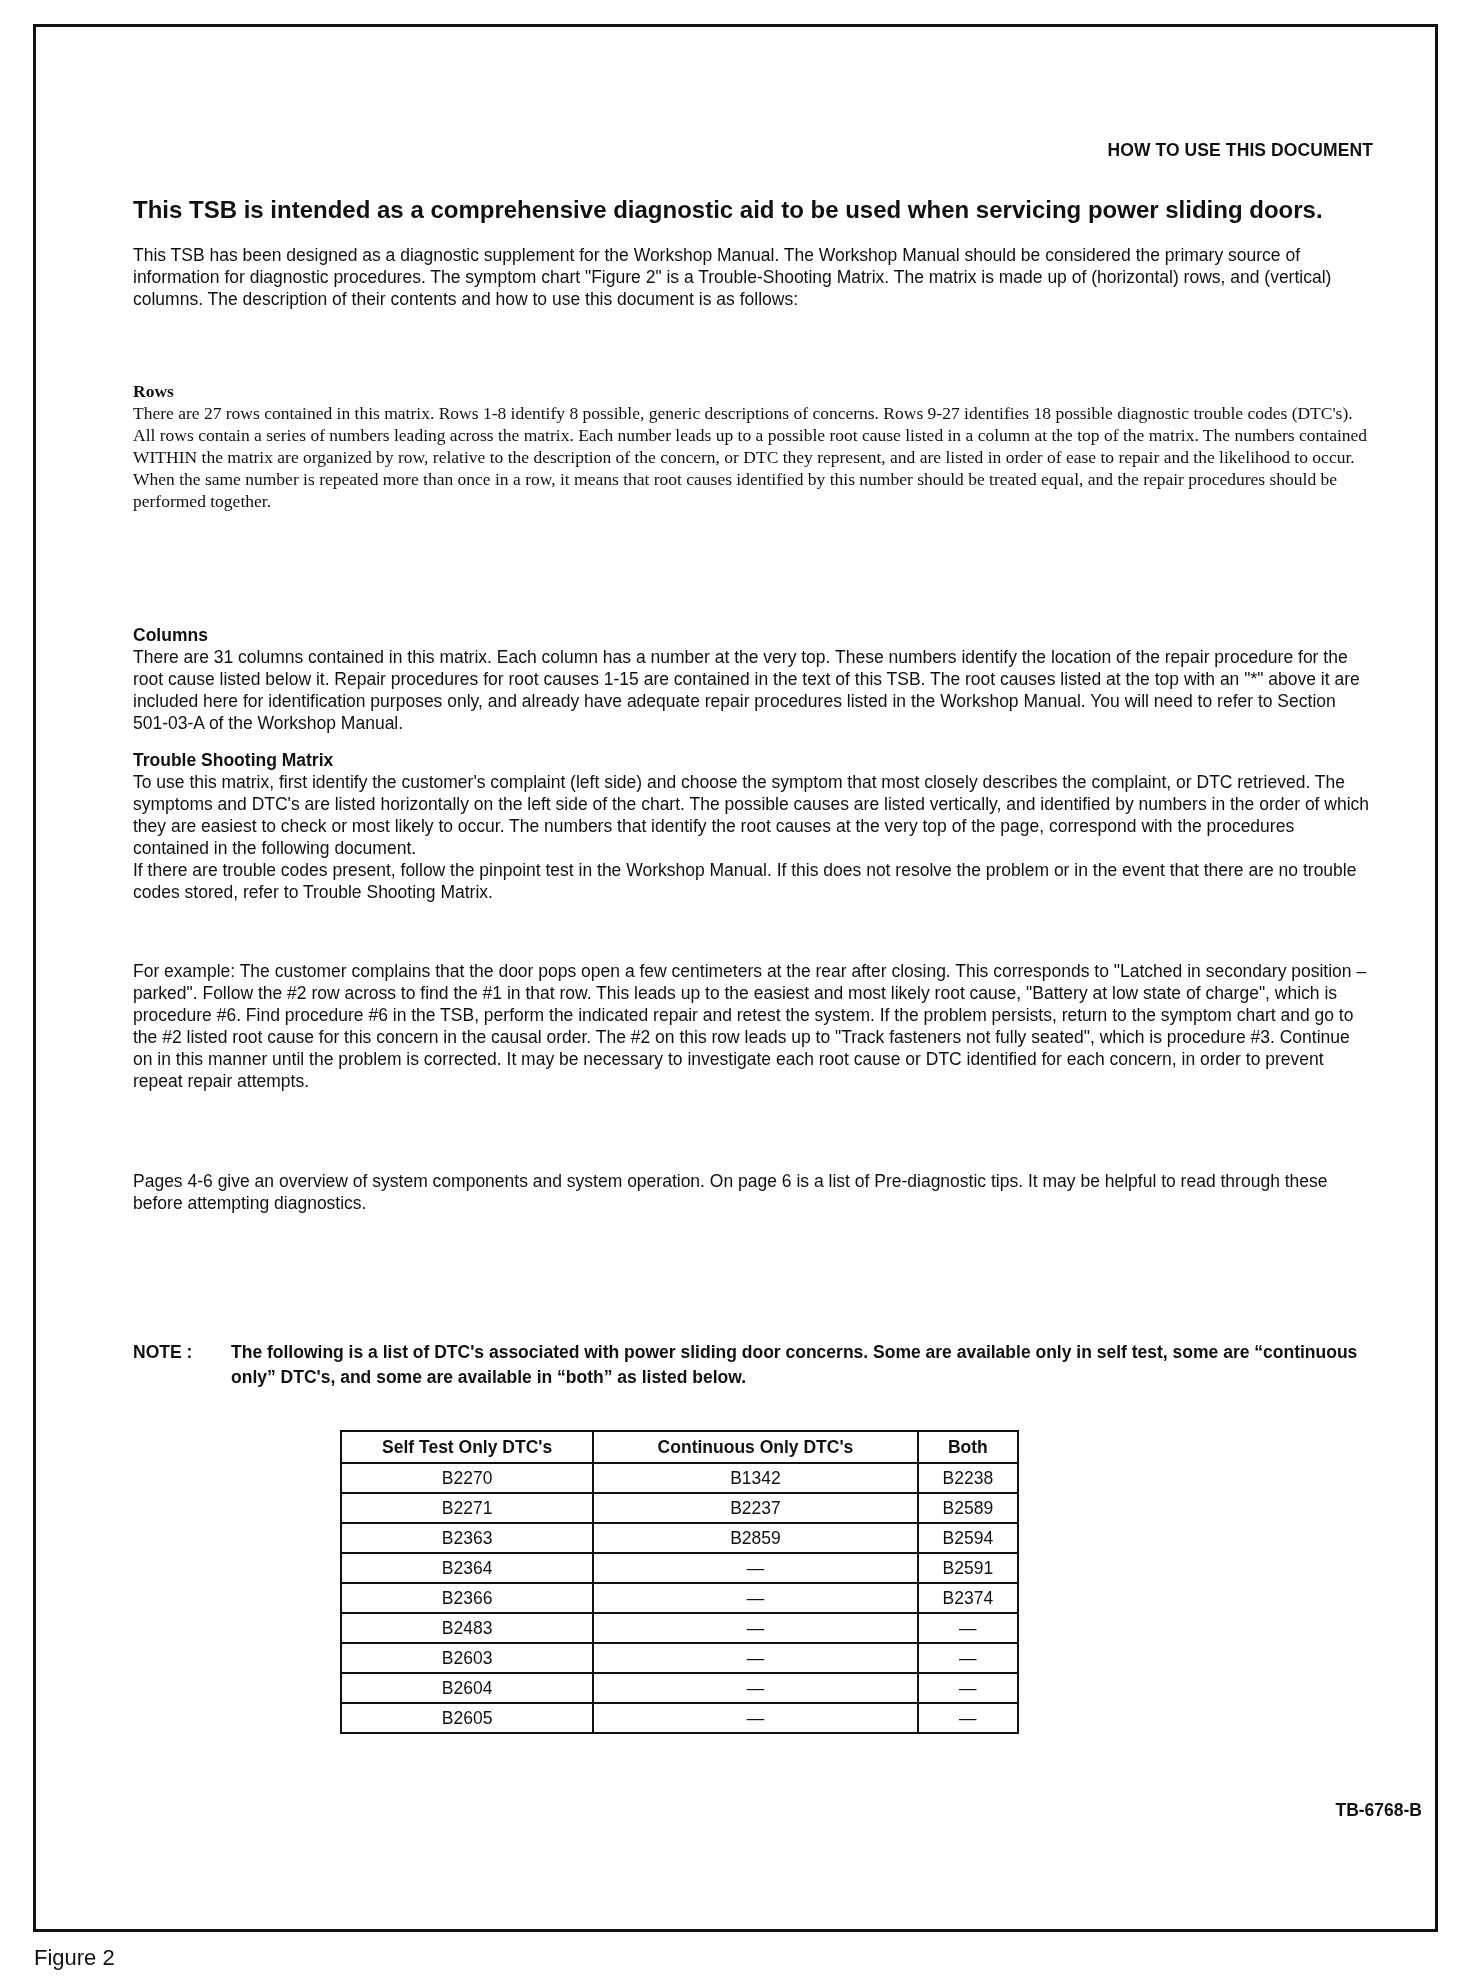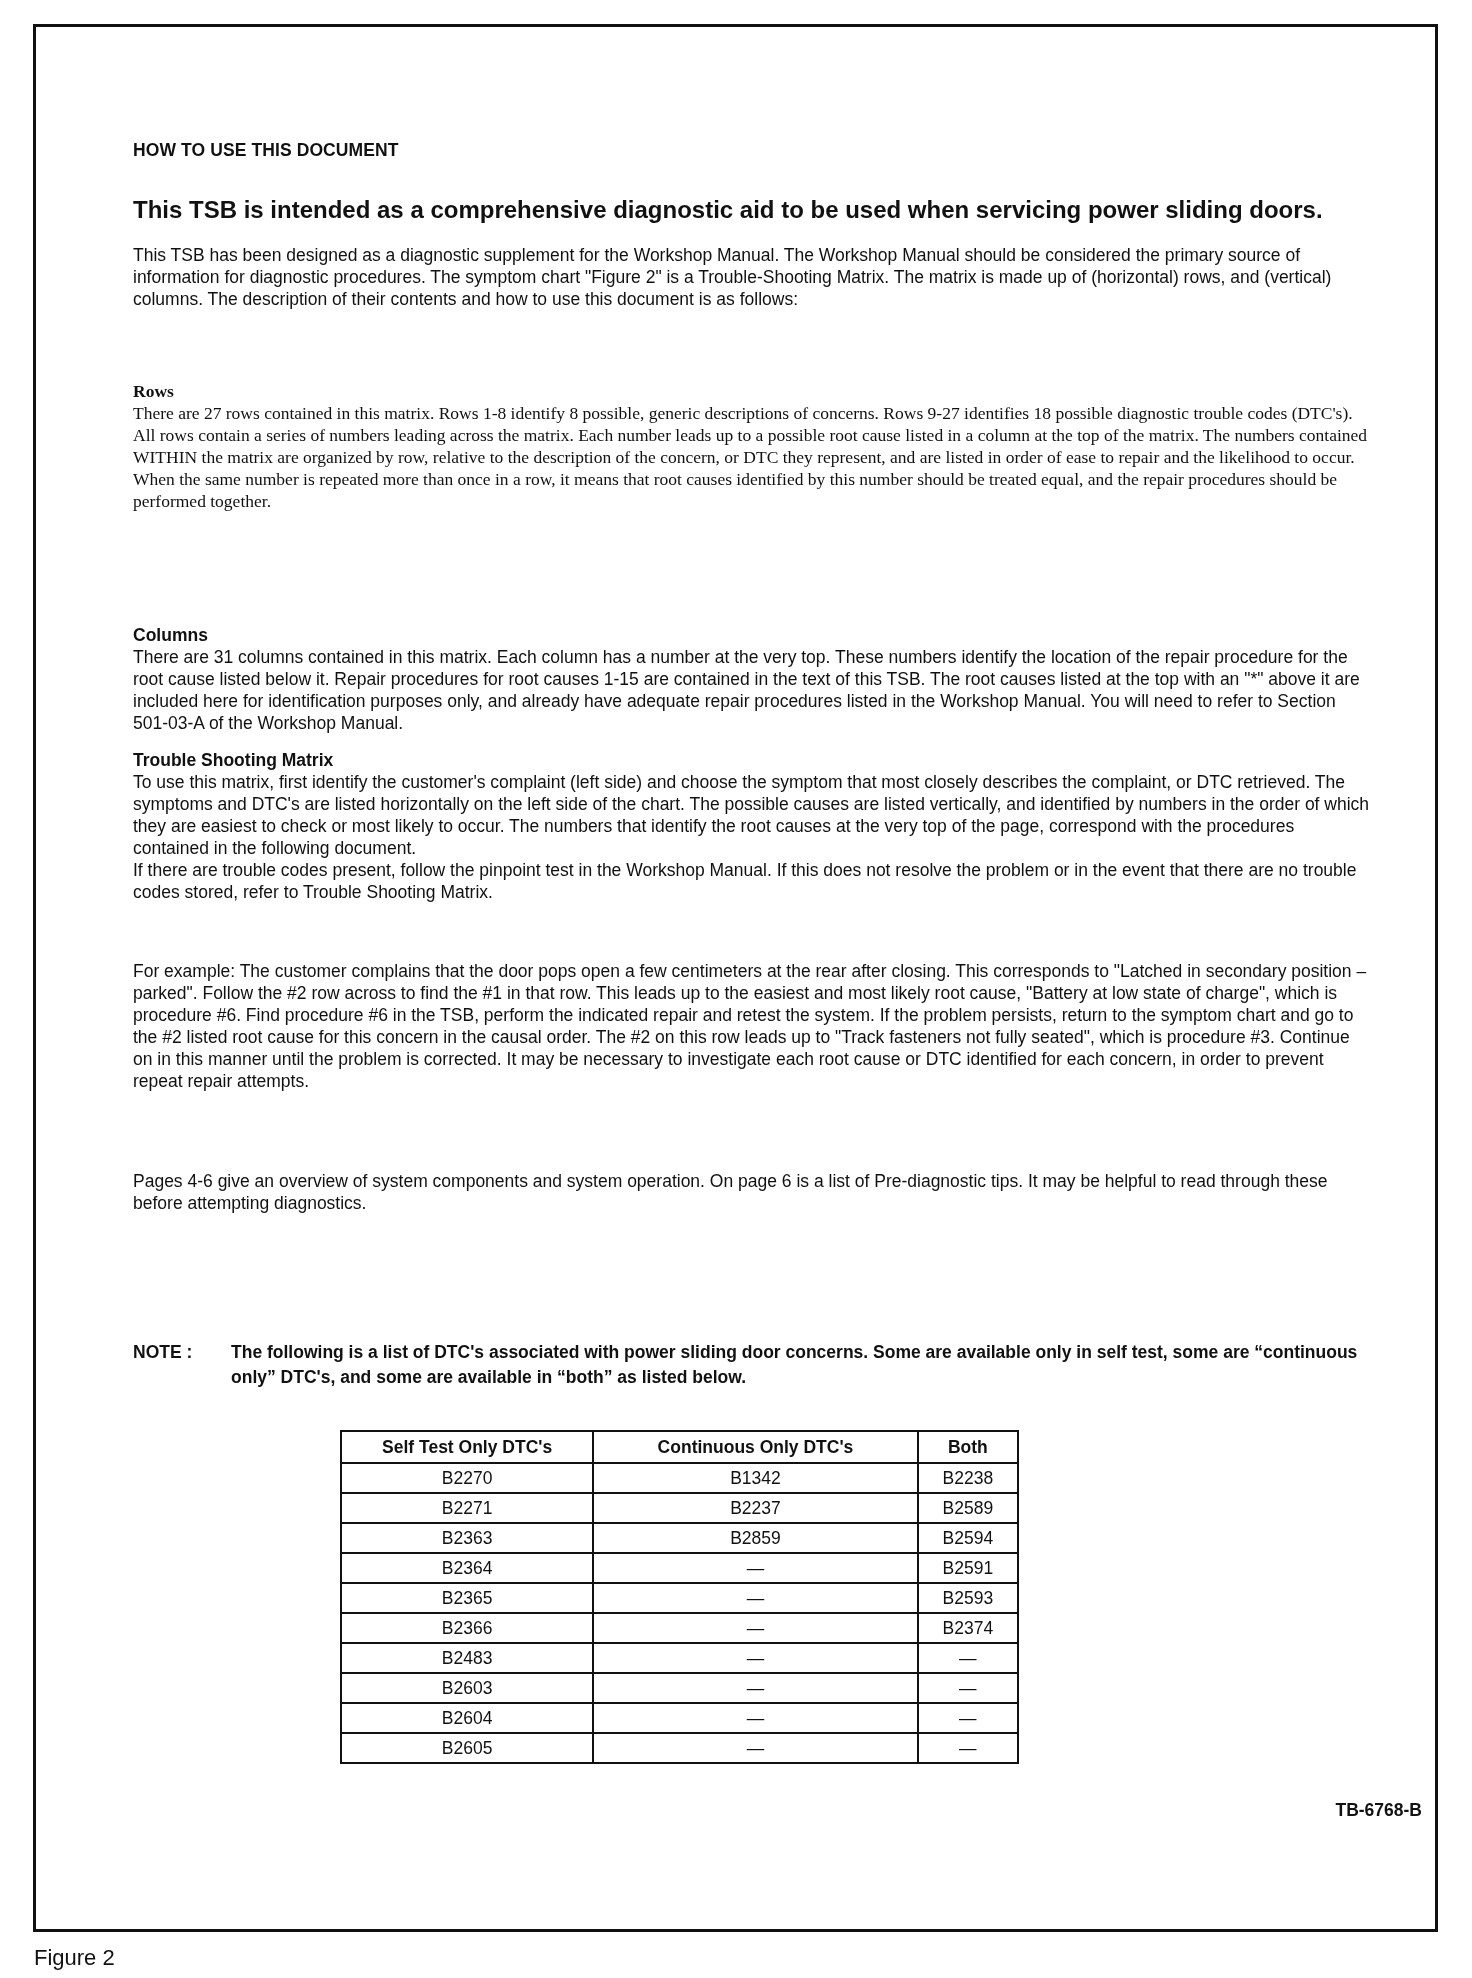--- a/index.html
+++ b/index.html
@@ -28,21 +28,21 @@
       position: absolute;
       left: 133px;
       top: 0;
       width: 1240px;
     }
     .doc-title {
       position: absolute;
       left: 0;
       width: 1240px;
       top: 140px;
-      text-align: left;
+      text-align: right;
       font-weight: bold;
       font-size: 17.5px;
       letter-spacing: 0.1px;
     }
     .intro {
       position: absolute;
       left: 0;
       top: 196px;
       font-weight: bold;
       font-size: 24px;
@@ -177,25 +177,20 @@
         <td>B2363</td>
         <td>B2859</td>
         <td>B2594</td>
       </tr>
       <tr>
         <td>B2364</td>
         <td>—</td>
         <td>B2591</td>
       </tr>
       <tr>
-        <td>B2365</td>
-        <td>—</td>
-        <td>B2593</td>
-      </tr>
-      <tr>
         <td>B2366</td>
         <td>—</td>
         <td>B2374</td>
       </tr>
       <tr>
         <td>B2483</td>
         <td>—</td>
         <td>—</td>
       </tr>
       <tr>

